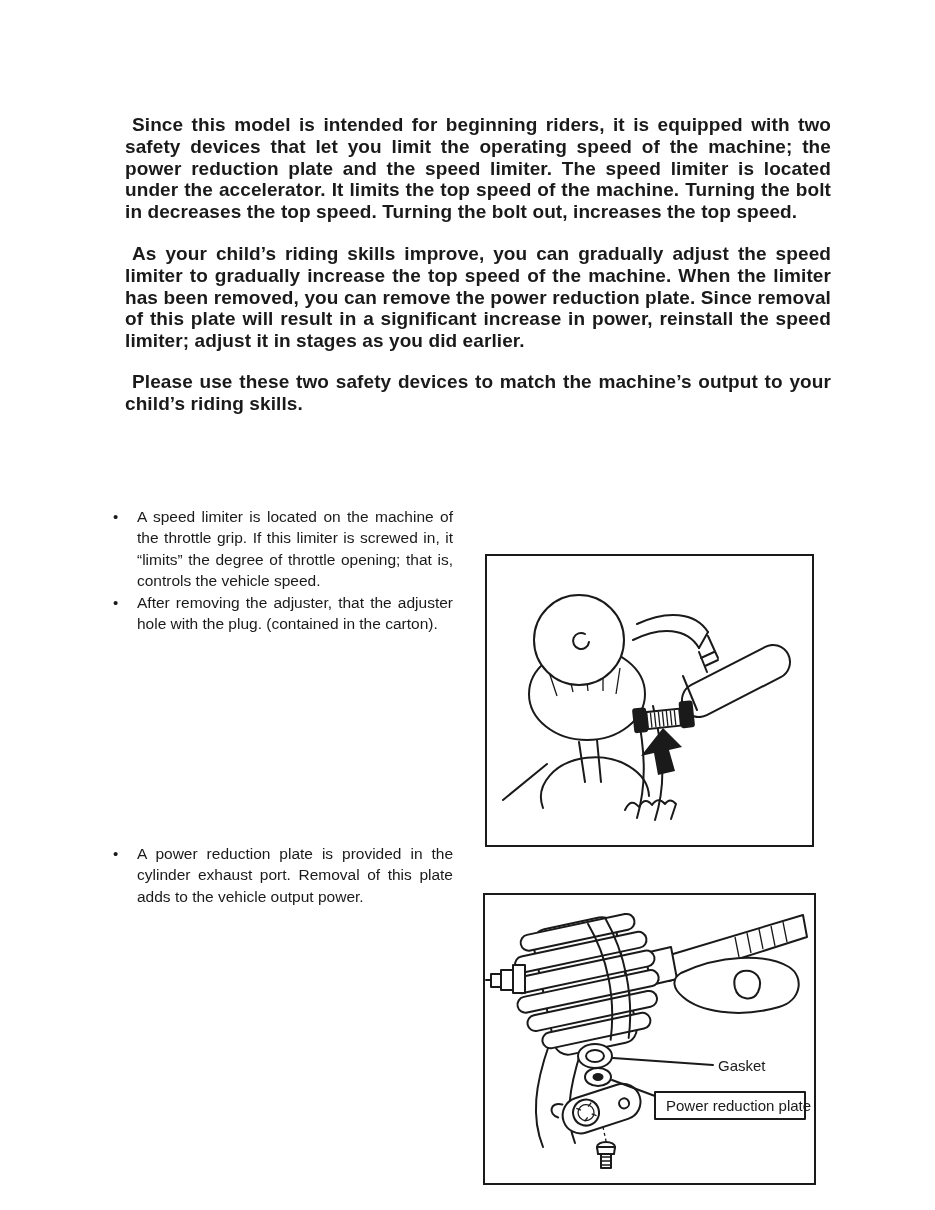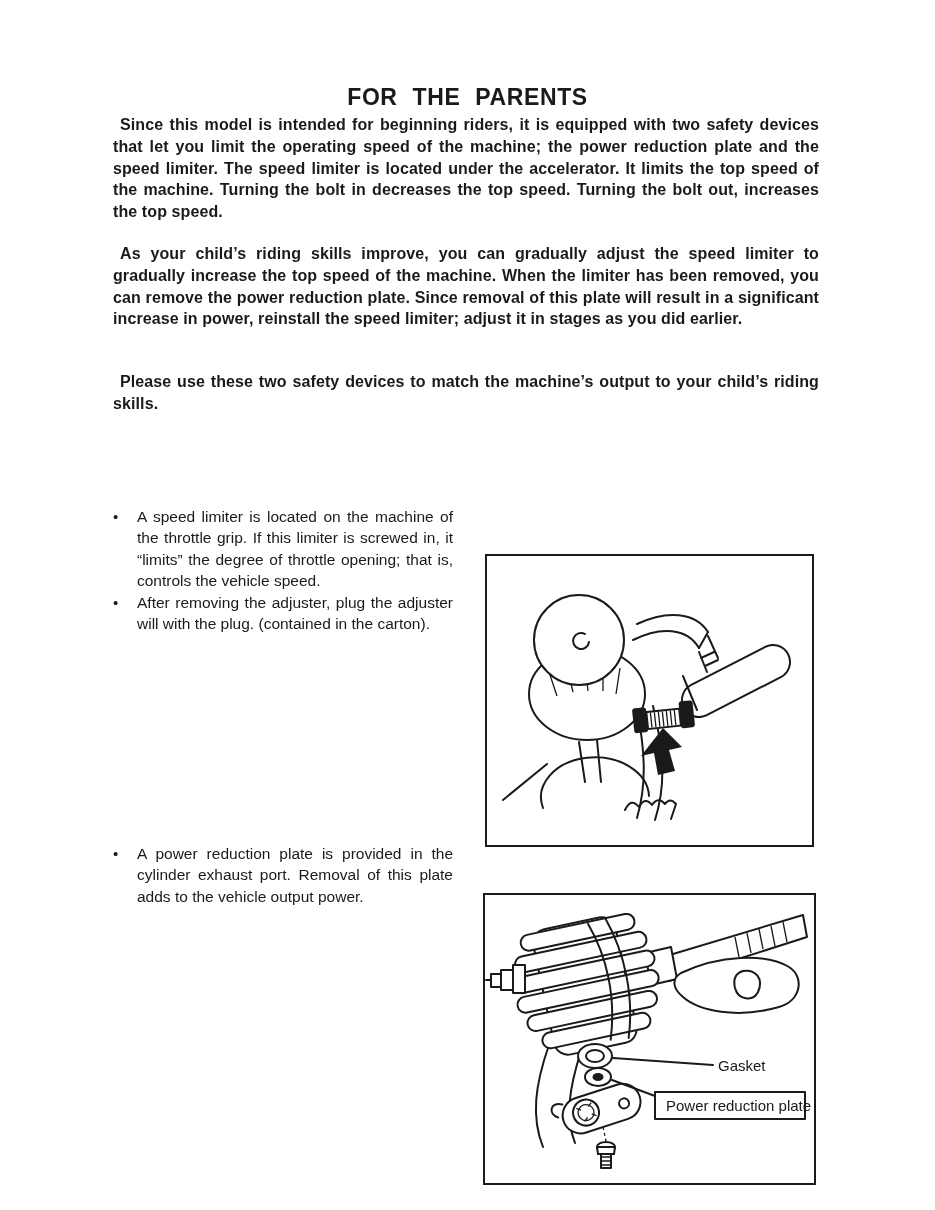--- a/index.html
+++ b/index.html
@@ -8,22 +8,22 @@
     background:#ffffff; color:#1a1a1a;
     font-family:"Liberation Sans", sans-serif;
     overflow:hidden;
   }
   .title {
     position:absolute; top:84px; left:0; right:0; margin:0;
     text-align:center; font-size:23px; font-weight:bold;
     letter-spacing:0.6px; word-spacing:8px;
   }
   .para {
-    position:absolute; left:113px; width:706px; margin:0;
-    font-size:16px; font-weight:bold; line-height:21.8px;
+    position:absolute; left:125px; width:706px; margin:0;
+    font-size:19px; font-weight:bold; line-height:21.8px;
     text-align:justify; text-indent:7px; letter-spacing:0.1px;
   }
   .para1 { top:114px; }
   .para2 { top:243px; }
   .para3 { top:371px; }
   .bullets {
     position:absolute; left:113px; width:340px;
     font-size:15.5px; line-height:21.4px;
   }
   .bullets1 { top:506px; }
@@ -42,34 +42,33 @@
   svg .lnw { fill:#ffffff; stroke:#1a1a1a; stroke-width:2; stroke-linejoin:round; }
   svg .ink { fill:#1a1a1a; stroke:none; }
   svg .thin { fill:none; stroke:#1a1a1a; stroke-width:1.3; }
   svg text { font-family:"Liberation Sans", sans-serif; font-size:15px; fill:#1a1a1a; }
 </style>
 </head>
 <body>
 
 <div class="page">
 
-  <h1 class="title">FOR THE PARENTS</h1>
 
   <p class="para para1">Since this model is intended for beginning riders, it is equipped with two safety devices that let you limit the operating speed of the machine; the power reduction plate and the speed limiter. The speed limiter is located under the accelerator. It limits the top speed of the machine. Turning the bolt in decreases the top speed. Turning the bolt out, increases the top speed.</p>
   <p class="para para2">As your child’s riding skills improve, you can gradually adjust the speed limiter to gradually increase the top speed of the machine. When the limiter has been removed, you can remove the power reduction plate. Since removal of this plate will result in a significant increase in power, reinstall the speed limiter; adjust it in stages as you did earlier.</p>
   <p class="para para3">Please use these two safety devices to match the machine’s output to your child’s riding skills.</p>
 
   <div class="bullets bullets1">
     <div class="bullet-item">
       <span class="bullet-dot">•</span>
       <span class="bullet-text">A speed limiter is located on the machine of the throttle grip. If this limiter is screwed in, it “limits” the degree of throttle opening; that is, controls the vehicle speed.</span>
     </div>
     <div class="bullet-item">
       <span class="bullet-dot">•</span>
-      <span class="bullet-text">After removing the adjuster, plug the adjuster will with the plug. (contained in the carton).</span>
+      <span class="bullet-text">After removing the adjuster, that the adjuster hole with the plug. (contained in the carton).</span>
     </div>
   </div>
 
   <div class="bullets bullets2">
     <div class="bullet-item">
       <span class="bullet-dot">•</span>
       <span class="bullet-text">A power reduction plate is provided in the cylinder exhaust port. Removal of this plate adds to the vehicle output power.</span>
     </div>
   </div>
 

